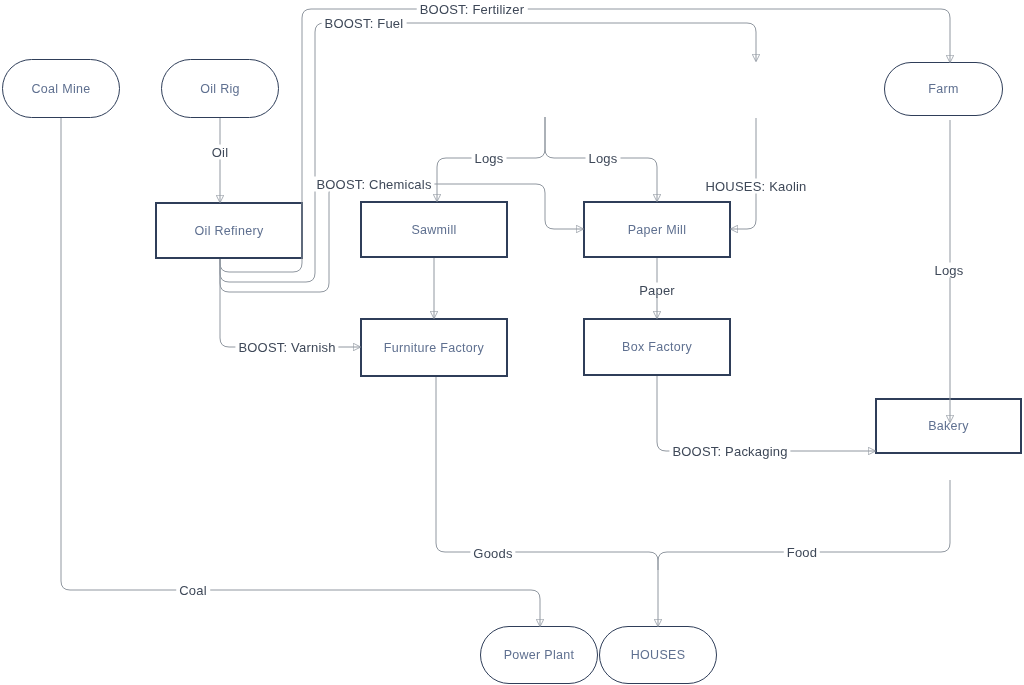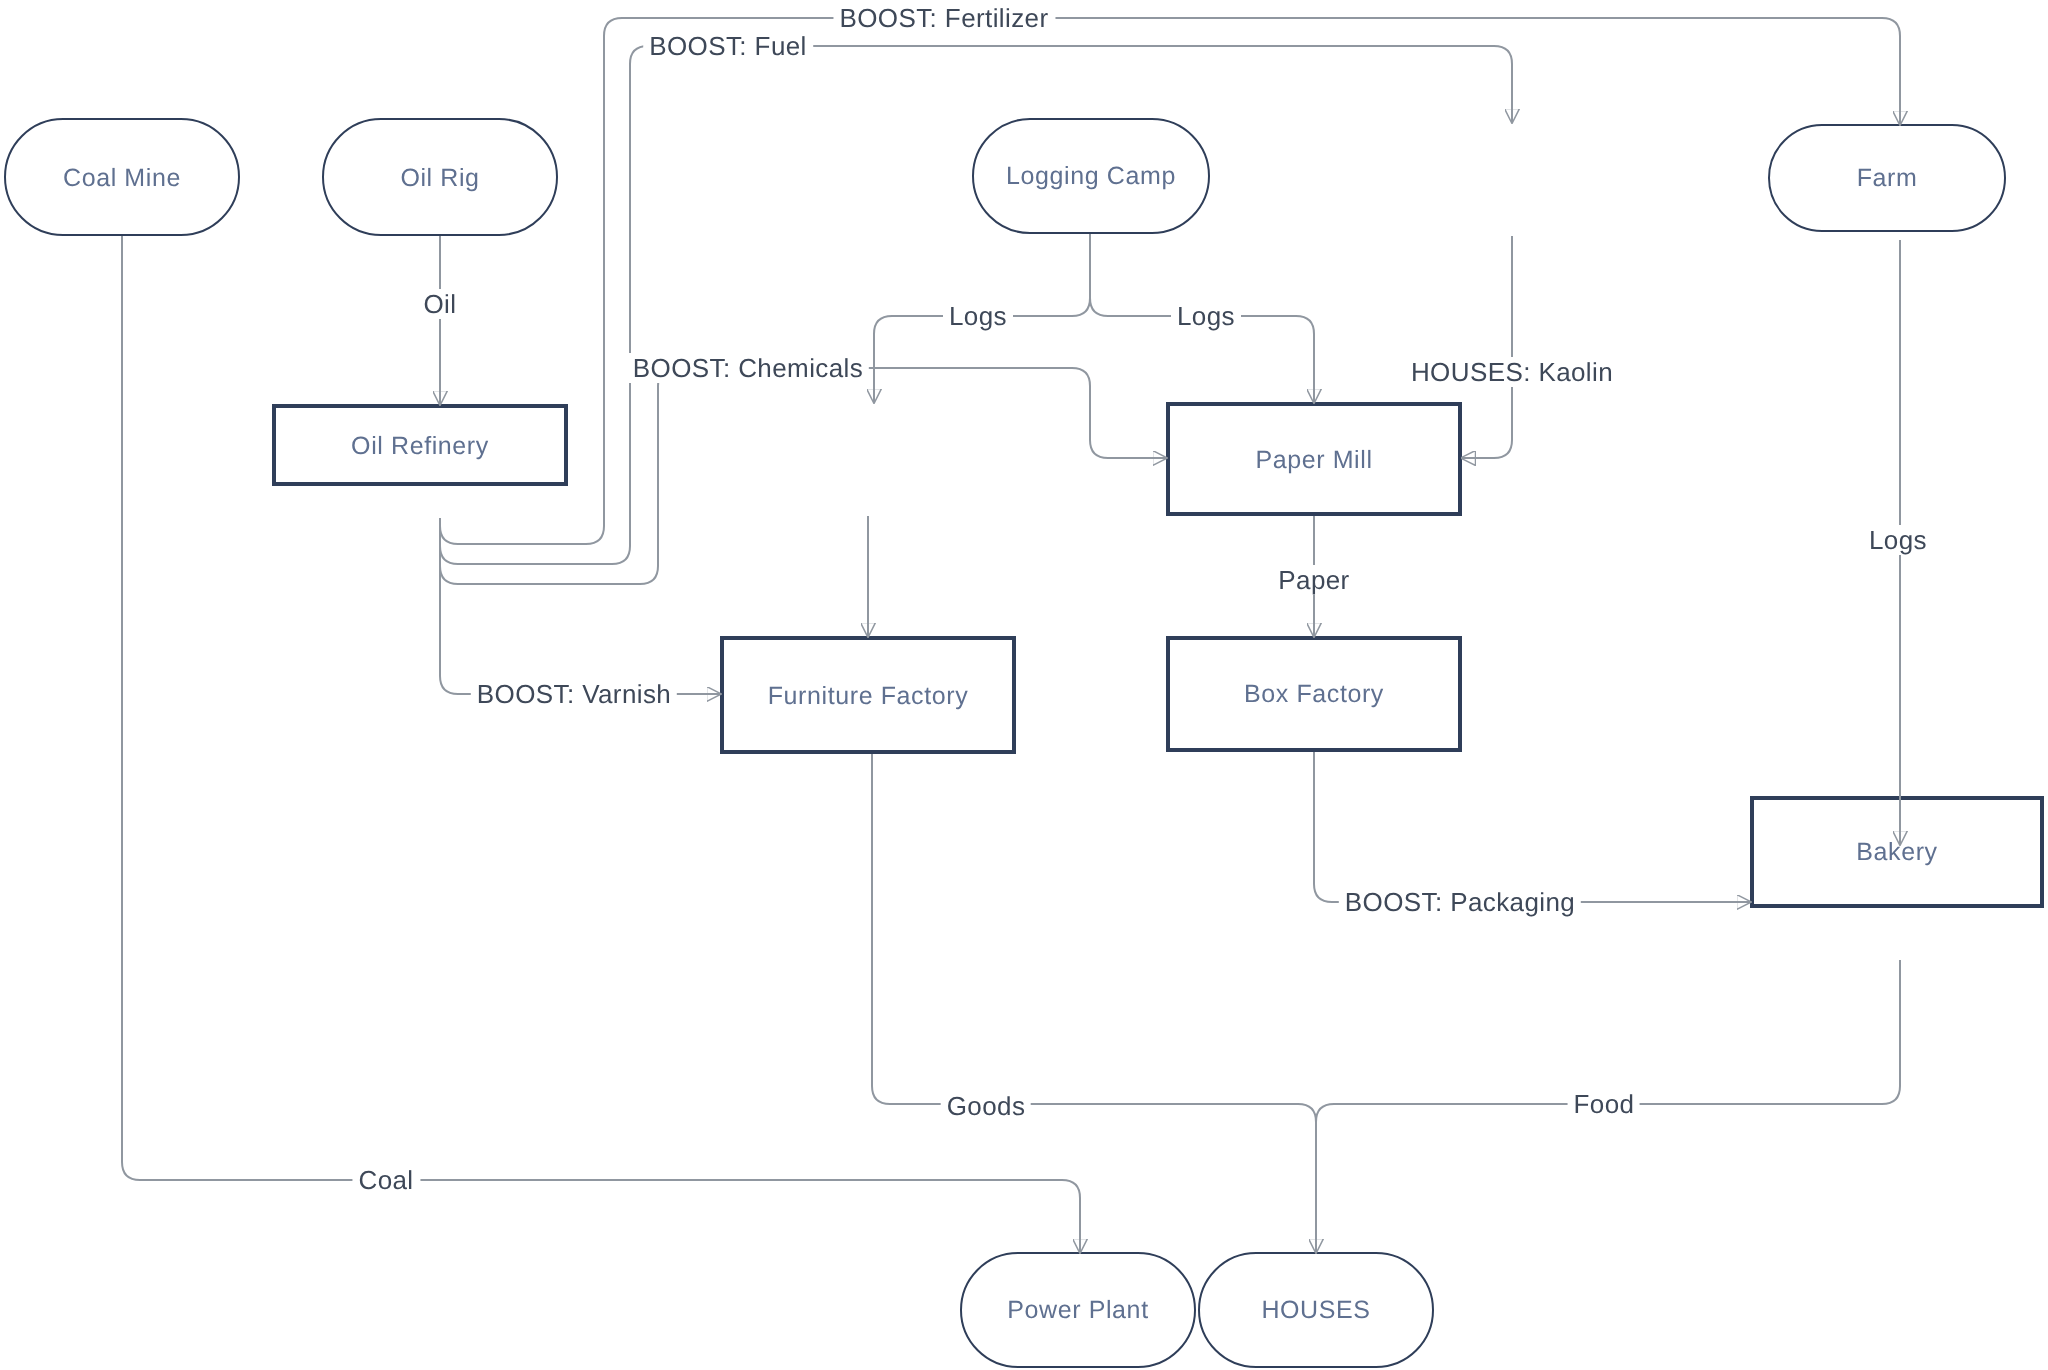--- a/index.html
+++ b/index.html
@@ -35,29 +35,29 @@
 <body>
 
 <div class="canvas">
 
   <div class="node stadium" style="left:2px;top:59px;width:118px;height:59px">
       <span>Coal Mine</span>
     </div>
   <div class="node stadium" style="left:161px;top:59px;width:118px;height:59px">
       <span>Oil Rig</span>
     </div>
-  <div class="node stadium" style="left:486px;top:59px;width:119px;height:58px">
-      <span>Logging Camp</span>
-    </div>
   <div class="node stadium" style="left:884px;top:62px;width:119px;height:54px">
       <span>Farm</span>
     </div>
 
-  <div class="node" style="left:136px;top:202px;width:148px;height:41px">
+  <div class="node" style="left:155px;top:202px;width:148px;height:57px">
       <span>Oil Refinery</span>
+    </div>
+  <div class="node" style="left:360px;top:201px;width:148px;height:57px">
+      <span>Sawmill</span>
     </div>
   <div class="node" style="left:583px;top:201px;width:148px;height:57px">
       <span>Paper Mill</span>
     </div>
   <div class="node" style="left:360px;top:318px;width:148px;height:59px">
       <span>Furniture Factory</span>
     </div>
   <div class="node" style="left:583px;top:318px;width:148px;height:58px">
       <span>Box Factory</span>
     </div>

